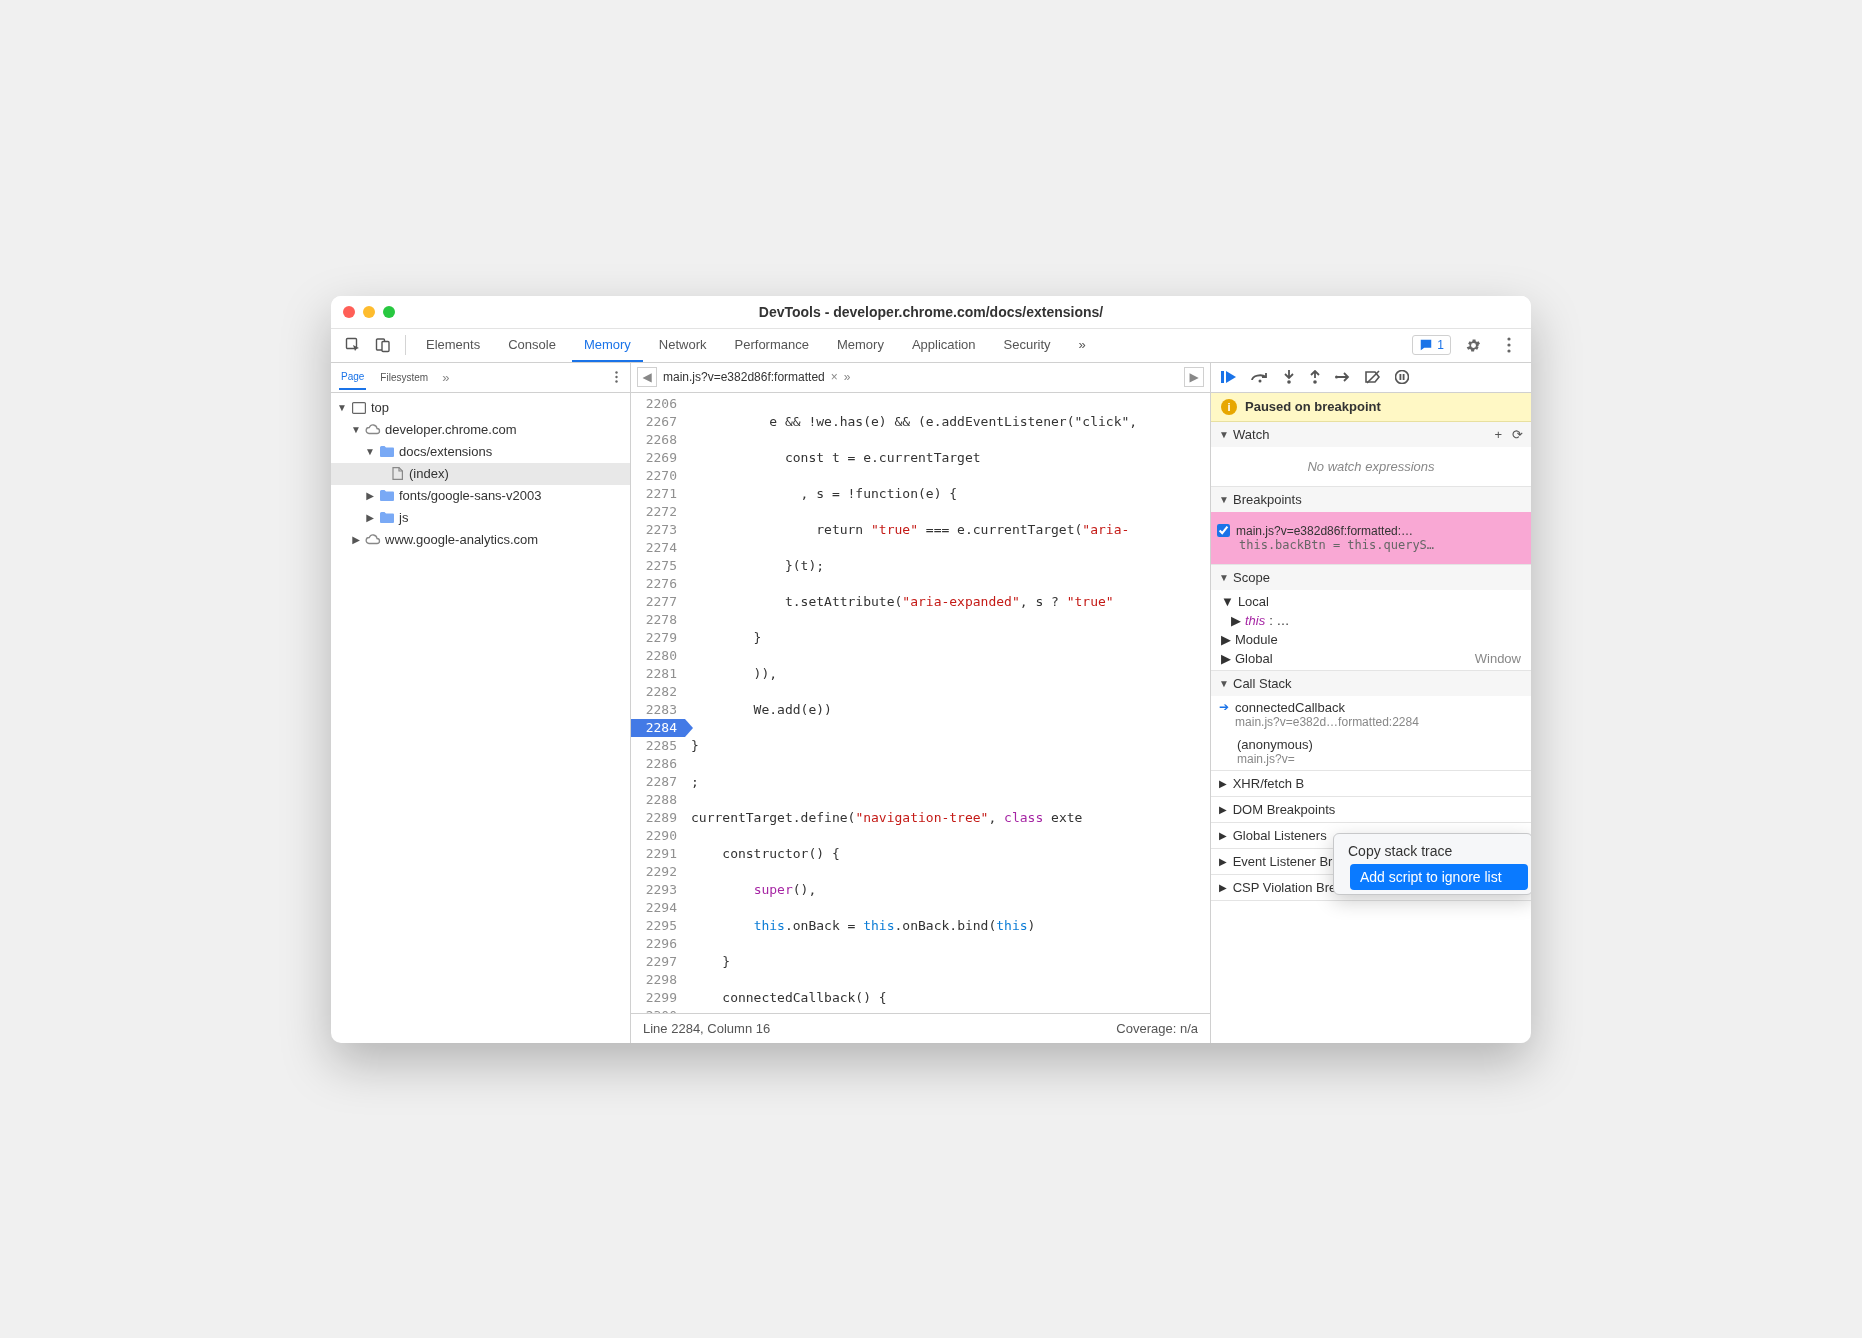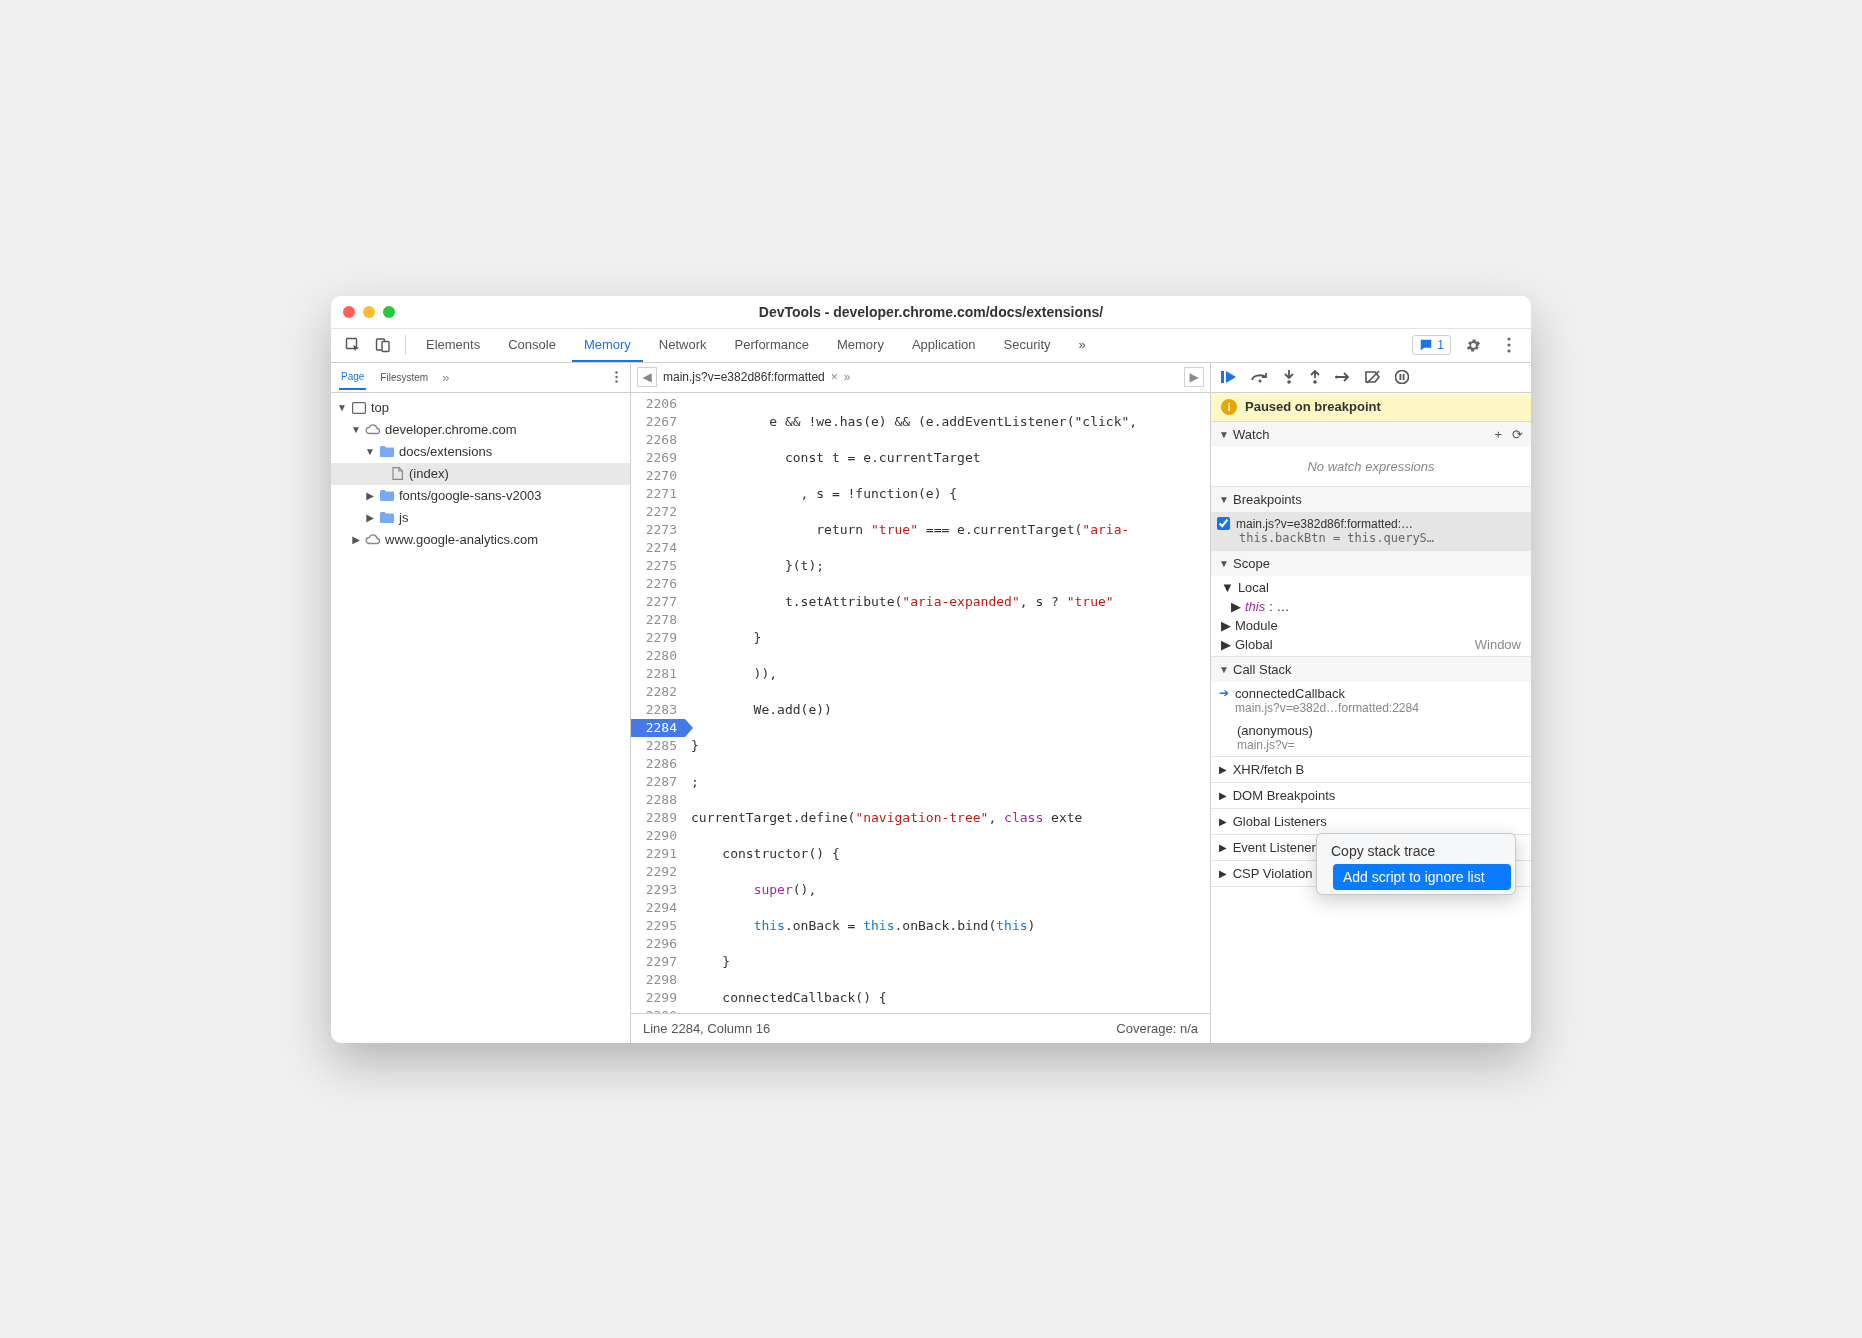--- a/index.html
+++ b/index.html
@@ -52,21 +52,21 @@
 .debug-tools{height:30px;display:flex;align-items:center;gap:14px;padding:0 10px;border-bottom:1px solid #d0d0d0;color:#555;}
 .debug-tools .pl{color:#1a73e8;}
 .paused{background:#fff8c5;padding:6px 10px;display:flex;align-items:center;gap:8px;font-weight:600;border-bottom:1px solid #e8e0a0;}
 .paused .i{width:16px;height:16px;border-radius:50%;background:#e7a700;color:#fff;display:flex;align-items:center;justify-content:center;font-size:11px;font-weight:700;}
 .section{border-bottom:1px solid #e4e4e4;}
 .sec-head{display:flex;align-items:center;padding:5px 8px;gap:4px;color:#333;cursor:pointer;background:#f6f6f6;}
 .sec-head .arrow{font-size:10px;color:#555;width:10px;}
 .sec-head .tools{margin-left:auto;display:flex;gap:10px;color:#555;}
 .sec-body{padding:4px 8px;}
 .watch-empty{color:#888;font-style:italic;text-align:center;padding:8px;}
-.bp-item{background:#e5e5e5;padding:5px 6px;font-size:12px;}
+.bp-item{background:#f9a8d4;padding:12px 6px;font-size:12px;}
 .bp-item .l1{display:flex;align-items:center;gap:6px;}
 .bp-item input{accent-color:#1a73e8;}
 .bp-item .l2{color:#666;padding-left:22px;font-family:Menlo,monospace;}
 .scope-row{display:flex;align-items:center;padding:2px 6px;gap:4px;}
 .scope-row .val{margin-left:auto;color:#888;}
 .scope-sub{padding-left:16px;}
 .stack-item{padding:4px 8px;}
 .stack-item.cur{display:flex;gap:6px;}
 .stack-item .arr{color:#1a73e8;font-size:12px;}
 .stack-item .name{color:#333;}
@@ -464,19 +464,19 @@
             <span>Event Listener Breakpoints</span>
           </div>
         </div>
       <div class="section">
           <div class="pane-simple">
             <span class="arrow" style="font-size:10px;margin-left:-12px;margin-right:2px">▶</span>
             <span>CSP Violation Breakpoints</span>
           </div>
         </div>
 
-      <div class="contextmenu" style="left:105px;top:470px">
+      <div class="contextmenu" style="left:122px;top:470px">
         <div class="item">Copy stack trace</div>
         <div class="item hover">Add script to ignore list</div>
       </div>
     </div>
   </div>
 </div>
 
 </body></html>

